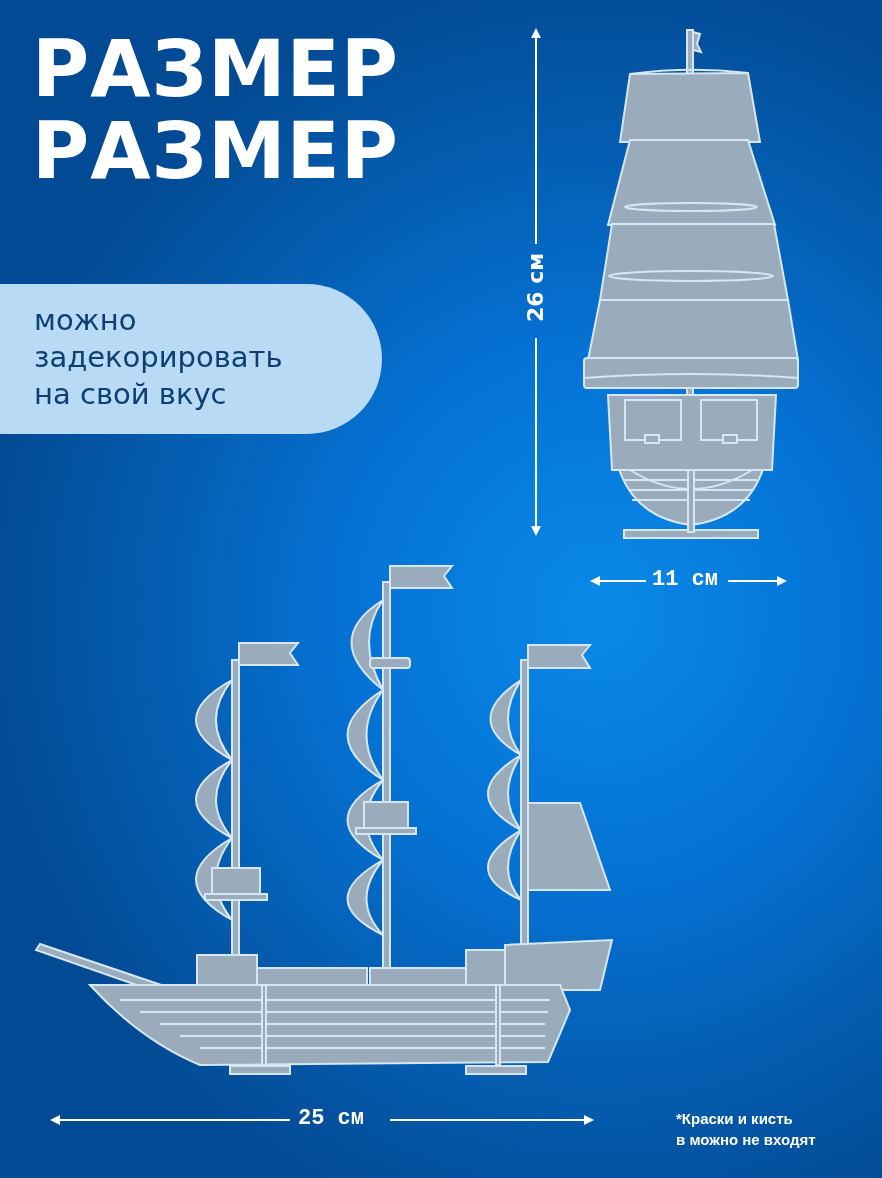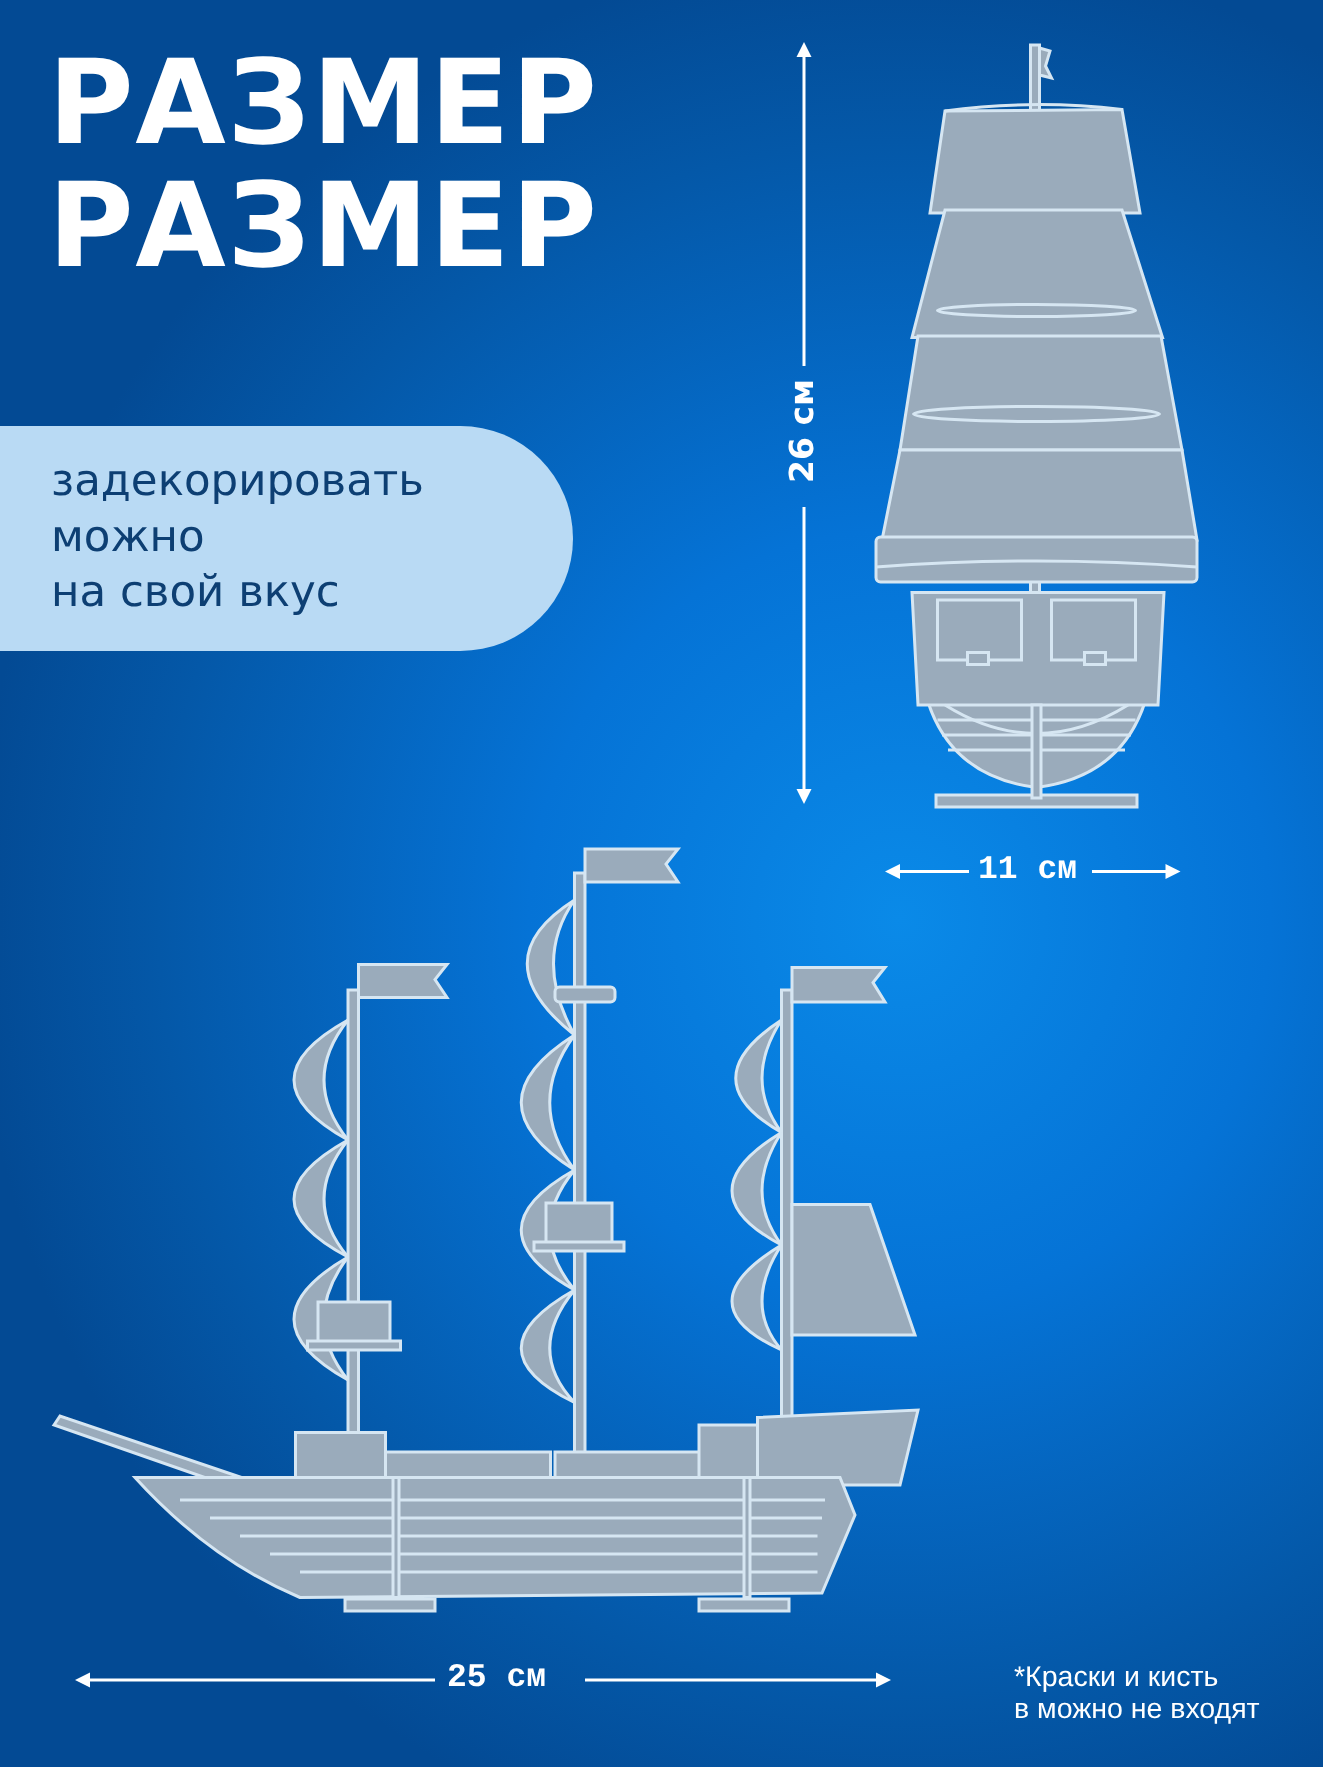--- a/index.html
+++ b/index.html
@@ -31,38 +31,38 @@
   .arrowR { border-top:5px solid transparent; border-bottom:5px solid transparent; border-left:10px solid #fff; }
   .arrowU { border-left:5px solid transparent; border-right:5px solid transparent; border-bottom:10px solid #fff; }
   .arrowD { border-left:5px solid transparent; border-right:5px solid transparent; border-top:10px solid #fff; }
   .vert-label {
     position:absolute; left:511px; top:282px; width:50px; height:30px; color:#fff;
     font-family:"DejaVu Sans", sans-serif; font-weight:bold; font-size:22px;
     transform:rotate(-90deg); transform-origin:center; text-align:center; line-height:30px; white-space:nowrap;
   }
   .note {
     position:absolute; left:676px; top:1108px; color:#ffffff;
-    font-family:"Liberation Sans", sans-serif; font-size:19px; line-height:21px;
+    font-family:"Liberation Sans", sans-serif; font-size:15px; line-height:21px;font-weight:bold;
   }
   svg { position:absolute; }
 </style>
 </head>
 <body>
 
 <div class="page">
 
   <div class="title">
     <div>РАЗМЕР</div>
     <div>РАЗМЕР</div>
   </div>
 
   <div class="pill"></div>
   <div class="pill-text">
+    <div>можно</div>
     <div>задекорировать</div>
-    <div>можно</div>
     <div>на свой вкус</div>
   </div>
 
   <div>
     <div class="arrowU" style="left:531px; top:28px;"></div>
     <div class="vline" style="left:535px; top:36px; height:208px;"></div>
     <div class="vert-label">26 см</div>
     <div class="vline" style="left:535px; top:338px; height:190px;"></div>
     <div class="arrowD" style="left:531px; top:526px;"></div>
   </div>

